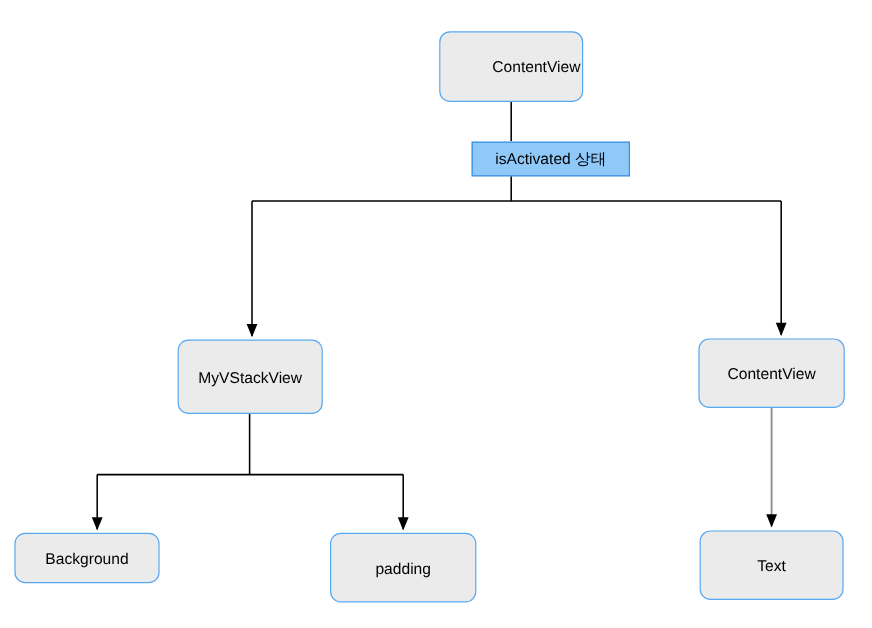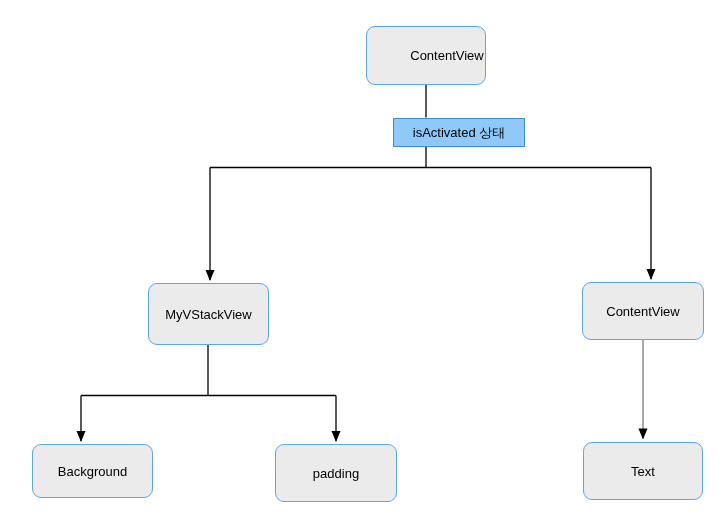--- a/index.html
+++ b/index.html
@@ -78,19 +78,19 @@
   </svg>
 
   <div class="node" style="left:366px; top:26px; width:120px; height:59px;padding-left:42px;">ContentView</div>
 
   <div class="state-box" style="left:358px; top:118px; width:132px; height:29px;">isActivated 상태</div>
 
   <div class="node" style="left:148px; top:283px; width:121px; height:62px;">MyVStackView</div>
 
   <div class="node" style="left:582px; top:282px; width:122px; height:58px;">ContentView</div>
 
-  <div class="node" style="left:32px; top:444px; width:121px; height:54px;">Background</div>
+  <div class="node" style="left:12px; top:444px; width:121px; height:42px;">Background</div>
 
   <div class="node" style="left:275px; top:444px; width:122px; height:58px;">padding</div>
 
   <div class="node" style="left:583px; top:442px; width:120px; height:58px;">Text</div>
 
 </div>
 
 </body></html>

